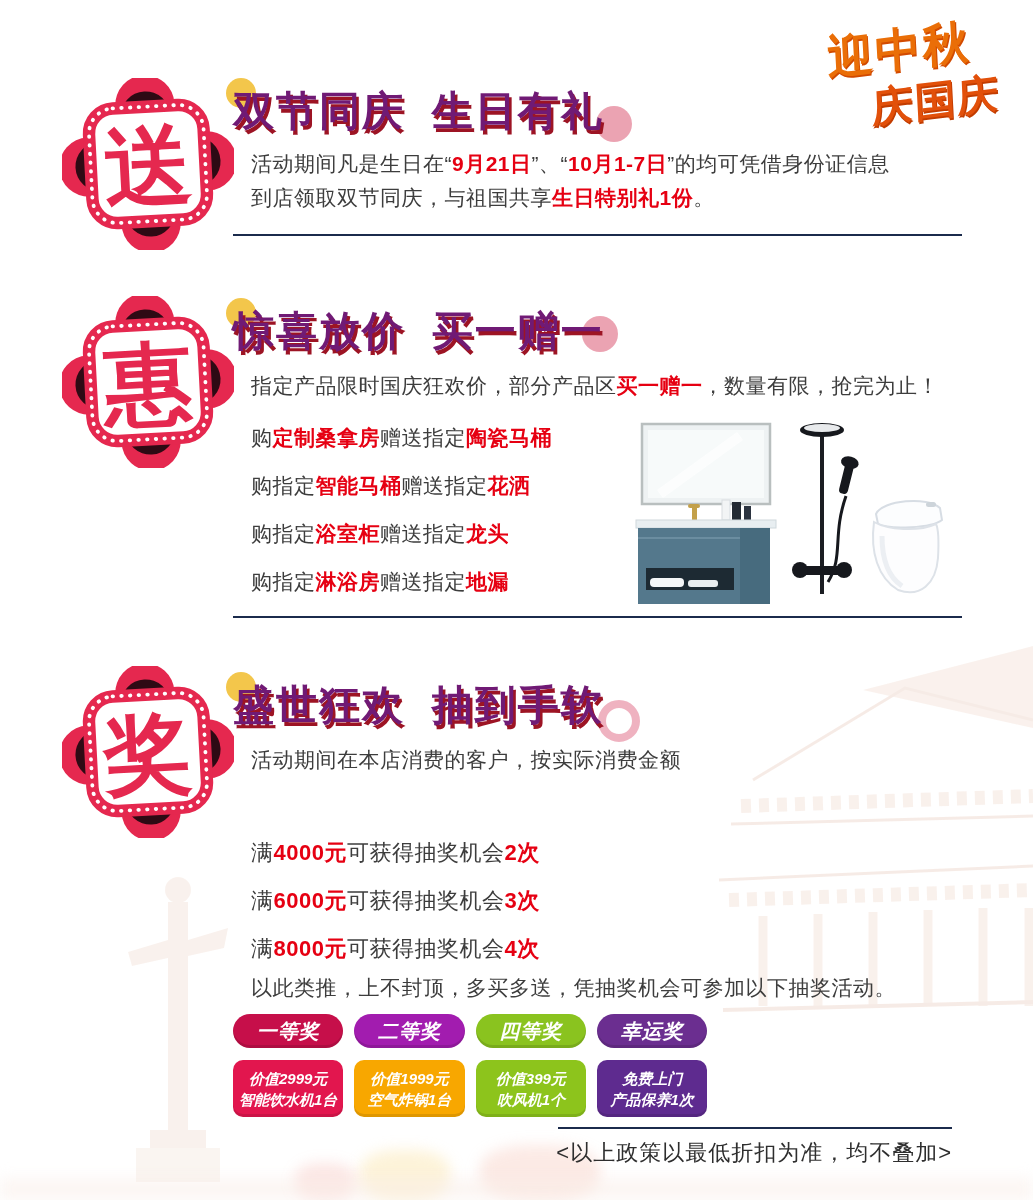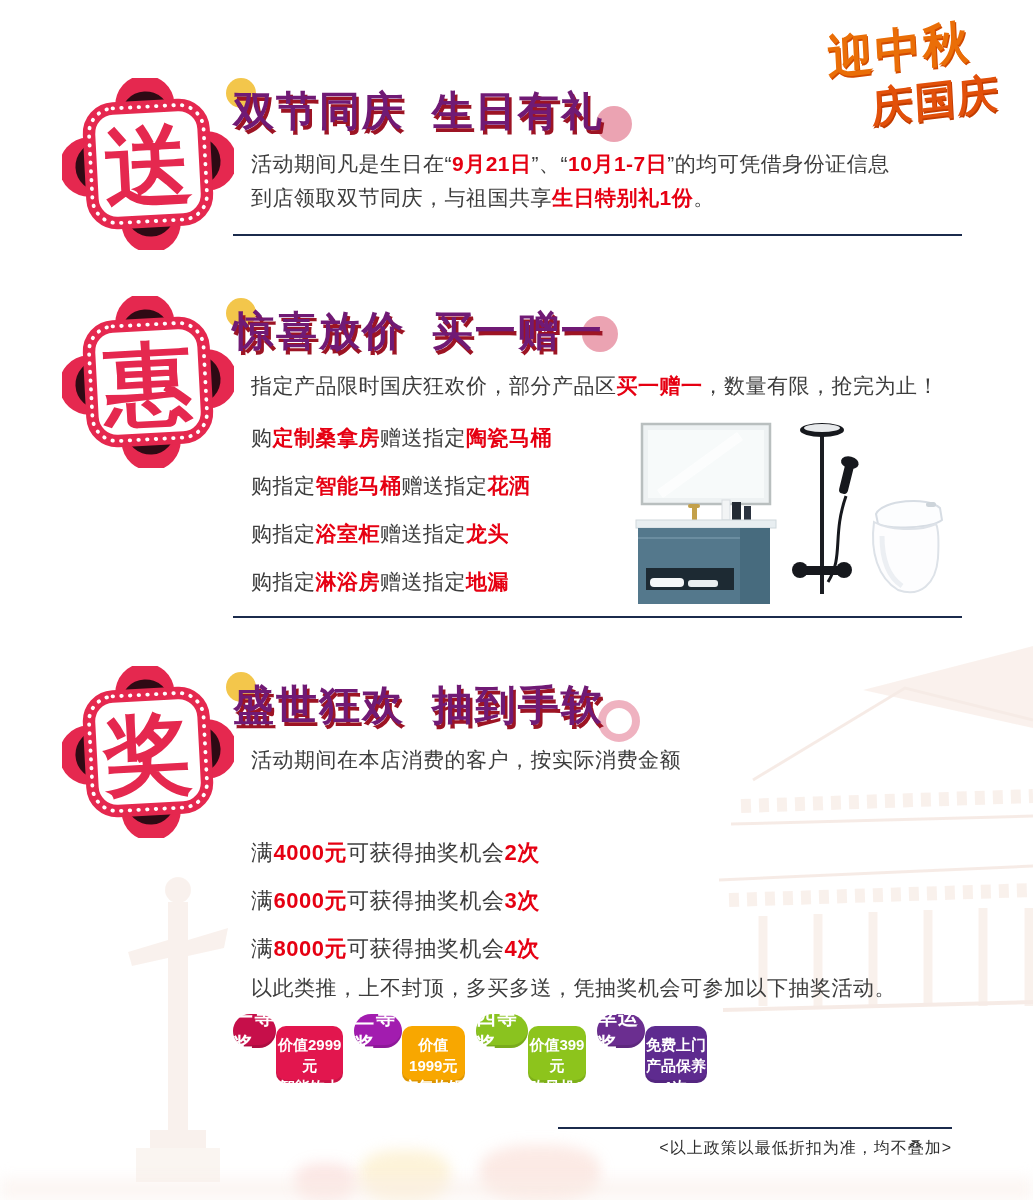--- a/index.html
+++ b/index.html
@@ -39,32 +39,32 @@
   .hl{color:#e60012;font-weight:700;}
 
   .divider{position:absolute;left:233px;width:729px;height:2px;background:#1b2b4c;z-index:2;}
 
   
   .products{position:absolute;left:632px;top:416px;z-index:2;}
 
   
   .prizes{position:absolute;left:233px;top:1014px;width:717px;z-index:2;
           display:grid;grid-template-columns:repeat(6,1fr);column-gap:11px;}
-  .prize-col{display:flex;flex-direction:row;}
+  .prize-col{display:flex;flex-direction:column;font-style:italic;}
   .prize-pill{height:34px;border-radius:17px;color:#fff;font-weight:700;font-size:20px;
               display:flex;align-items:center;justify-content:center;letter-spacing:1px;
               box-shadow:inset 0 -3px 0 rgba(0,0,0,.12);}
   .prize-box{margin-top:12px;height:57px;border-radius:10px;color:#fff;font-weight:700;
              font-size:15px;line-height:21px;text-align:center;padding-top:8px;
              box-sizing:border-box;box-shadow:inset 0 -3px 0 rgba(0,0,0,.10);}
 
   .footer-line{position:absolute;left:558px;top:1127px;width:394px;height:2px;
                background:#1b2b4c;z-index:2;}
   .footer-note{position:absolute;top:1138px;left:233px;width:719px;text-align:right;
-               font-size:16px;color:#2e2e2e;z-index:2;letter-spacing:1px;}
+               font-size:22px;color:#2e2e2e;z-index:2;letter-spacing:1px;}
 </style>
 </head>
 <body>
 
 <div class="page">
 
   <svg class="wm" style="right:0;top:628px;" width="420" height="390" viewBox="0 0 420 390" opacity="0.55">
     <path d="M250 62 L420 18 L420 100 Z" fill="#f6e7df"></path>
     <path d="M140 152 L292 60 L420 92" stroke="#f0dcd2" stroke-width="3" fill="none"></path>
     <line x1="128" y1="178" x2="420" y2="168" stroke="#f5e6de" stroke-width="14" stroke-dasharray="10 8"></line>

